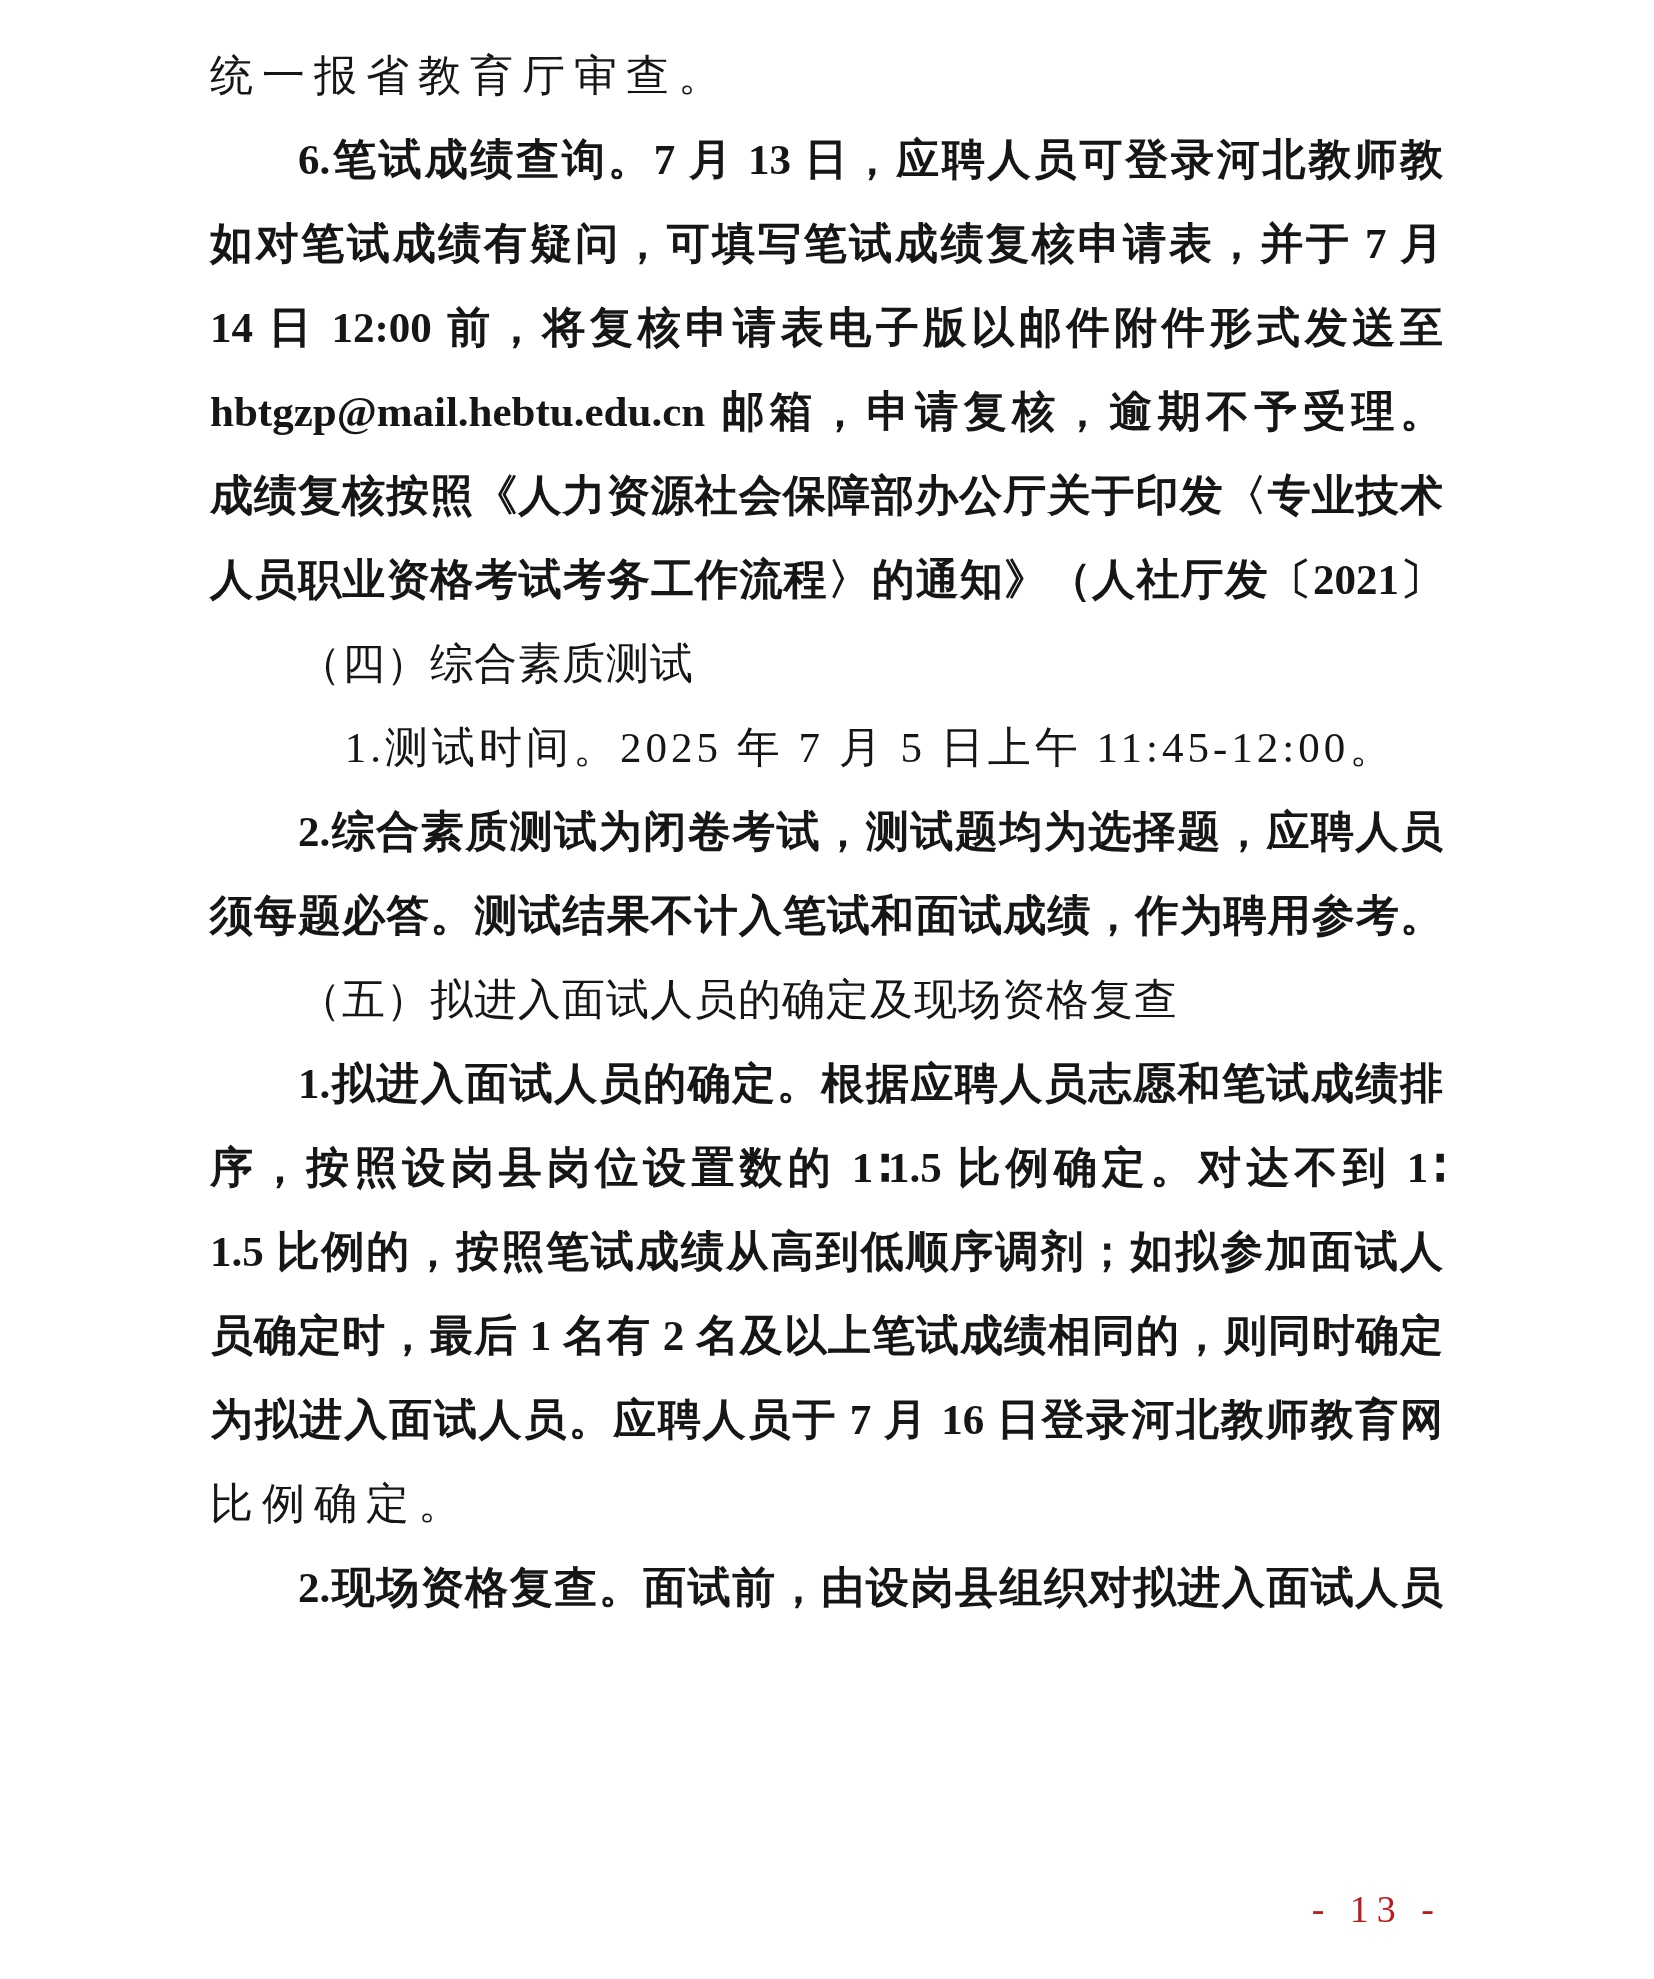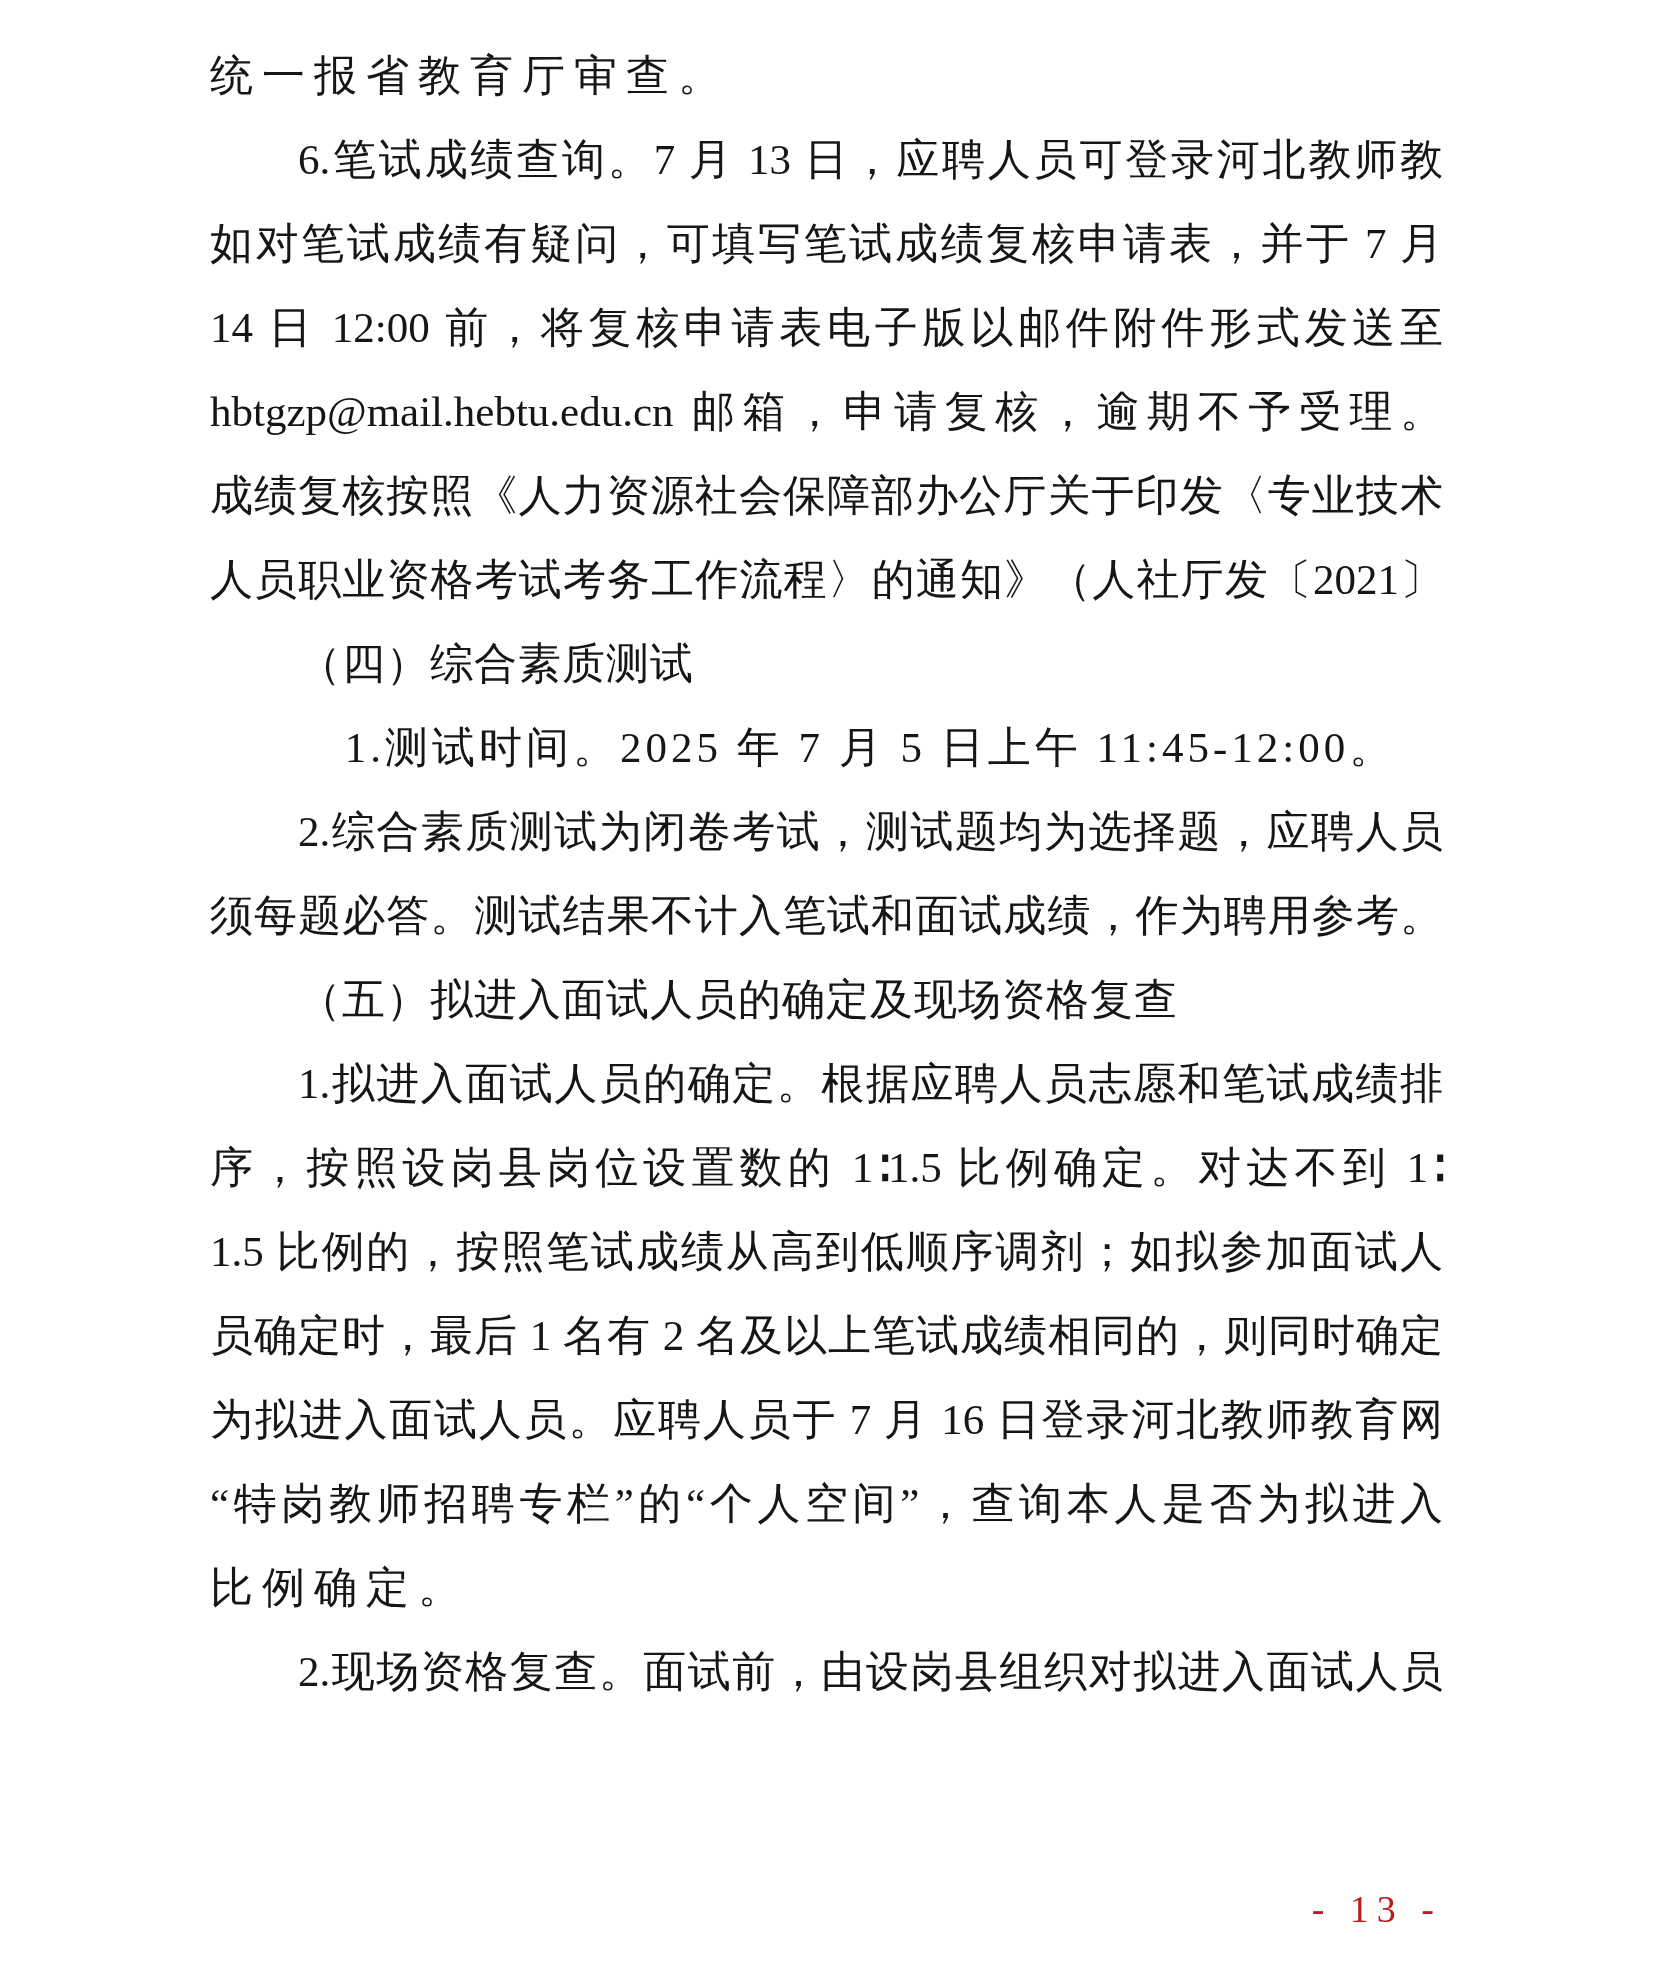--- a/index.html
+++ b/index.html
@@ -19,20 +19,21 @@
   .ln{
     font-size:43px;
     line-height:84px;
     height:84px;
     text-align:left;
   }
   
   .j{
     text-align:justify;
     text-align-last:justify;
+    font-weight:bold;
   }
   
   .end{
     letter-spacing:9px;
   }
   
   .endnum{
     letter-spacing:4px;
     text-align:center;
   }
@@ -69,18 +70,17 @@
     <div class="ln head ind">（四）综合素质测试</div>
     <div class="ln endnum ind">1.测试时间。2025 年 7 月 5 日上午 11:45-12:00。</div>
     <div class="ln j ind">2.综合素质测试为闭卷考试，测试题均为选择题，应聘人员</div>
     <div class="ln j">须每题必答。测试结果不计入笔试和面试成绩，作为聘用参考。</div>
     <div class="ln head ind">（五）拟进入面试人员的确定及现场资格复查</div>
     <div class="ln j ind">1.拟进入面试人员的确定。根据应聘人员志愿和笔试成绩排</div>
     <div class="ln j">序，按照设岗县岗位设置数的 1∶1.5 比例确定。对达不到 1∶</div>
     <div class="ln j">1.5 比例的，按照笔试成绩从高到低顺序调剂；如拟参加面试人</div>
     <div class="ln j">员确定时，最后 1 名有 2 名及以上笔试成绩相同的，则同时确定</div>
     <div class="ln j">为拟进入面试人员。应聘人员于 7 月 16 日登录河北教师教育网</div>
-    <div class="ln j">“特岗教师招聘专栏”的“个人空间”，查询本人是否为拟进入</div>
     <div class="ln end">比例确定。</div>
     <div class="ln j ind">2.现场资格复查。面试前，由设岗县组织对拟进入面试人员</div>
   </div>
   <div class="pageno">- 13 -</div>
 </div>
 
 </body></html>

